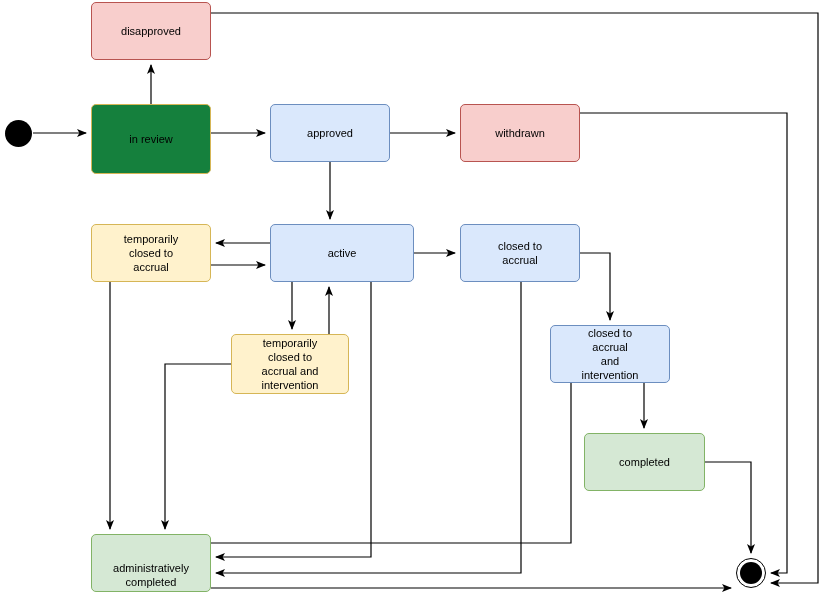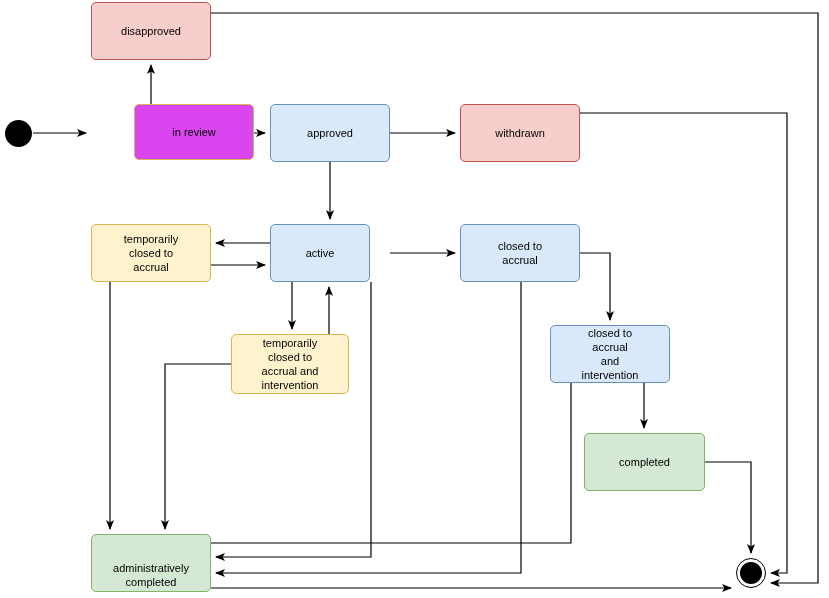--- a/index.html
+++ b/index.html
@@ -121,38 +121,38 @@
 
   <div class="state-circle" style="left:5px; top:120px; width:27px; height:27px;"></div>
 
   <div class="final-ring" style="left:736px; top:558px; width:30px; height:30px;"></div>
   <div class="final-dot" style="left:740px; top:562px; width:22px; height:22px;"></div>
 
   <div class="node" style="left:91px; top:2px; width:120px; height:58px; background:#f8cecc; border-color:#b85450;">
     <span class="label">disapproved</span>
   </div>
 
-  <div class="node" style="left:91px; top:104px; width:120px; height:56px; background:#d946ef; border-color:#d6b656;margin-left:43px;">
+  <div class="node" style="left:91px; top:104px; width:120px; height:70px; background:#15803d; border-color:#d6b656;">
     <span class="label">in review</span>
   </div>
 
   <div class="node" style="left:270px; top:104px; width:120px; height:58px; background:#dae8fc; border-color:#6c8ebf;">
     <span class="label">approved</span>
   </div>
 
   <div class="node" style="left:460px; top:104px; width:120px; height:58px; background:#f8cecc; border-color:#b85450;">
     <span class="label">withdrawn</span>
   </div>
 
   <div class="node" style="left:91px; top:224px; width:120px; height:58px; background:#fff2cc; border-color:#d6b656;">
     <span class="label">temporarily closed to
 accrual</span>
   </div>
 
-  <div class="node" style="left:270px; top:224px; width:100px; height:58px; background:#dae8fc; border-color:#6c8ebf;">
+  <div class="node" style="left:270px; top:224px; width:144px; height:58px; background:#dae8fc; border-color:#6c8ebf;">
     <span class="label">active</span>
   </div>
 
   <div class="node" style="left:460px; top:224px; width:120px; height:58px; background:#dae8fc; border-color:#6c8ebf;">
     <span class="label">closed to accrual</span>
   </div>
 
   <div class="node" style="left:231px; top:334px; width:118px; height:60px; background:#fff2cc; border-color:#d6b656;">
     <span class="label">temporarily closed to
 accrual and

